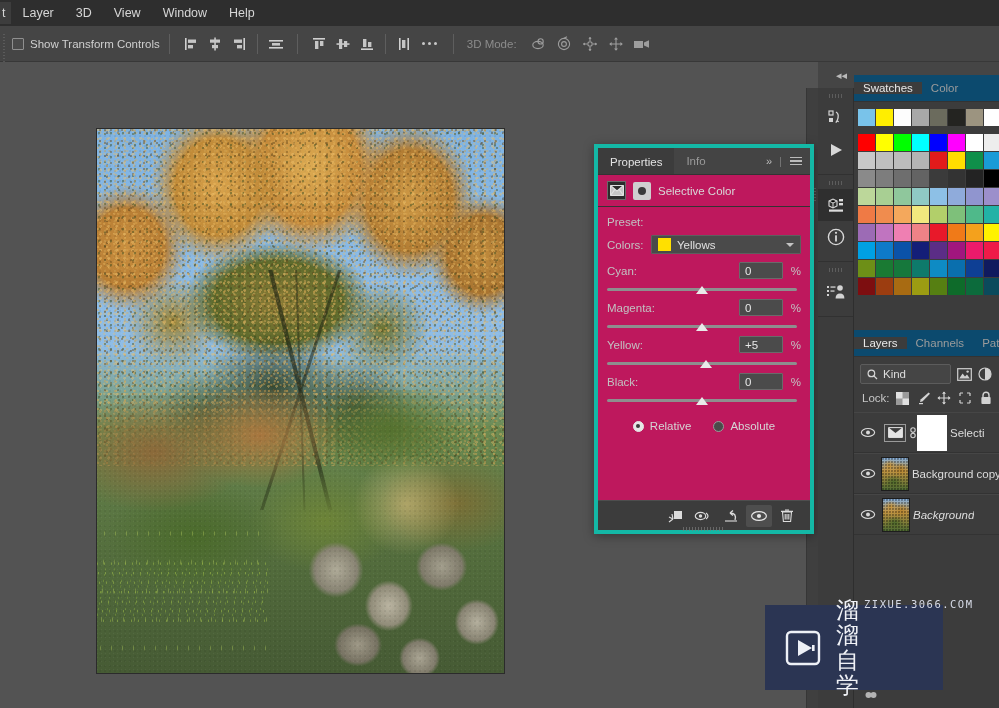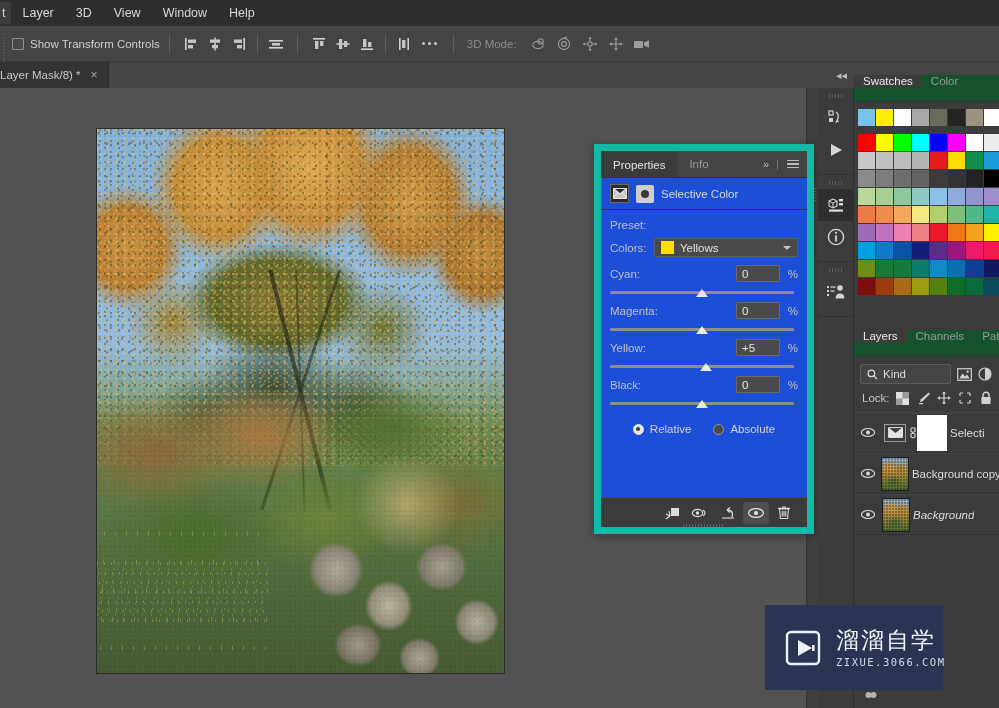--- a/index.html
+++ b/index.html
@@ -189,22 +189,22 @@
   }
   #canvas-right-edge .vgrip {
     position:absolute; left:2px; top:100px; width:7px; height:14px;
     background: repeating-linear-gradient(to bottom, #7b7b7b 0 1px, transparent 1px 3px);
     opacity:.6;
   }
 
   
   #properties {
     position:absolute; left:594px; top:144px; width:220px; height:390px;
-    background:#1d4ed8;
-    border:7px solid #14b8a6;
+    background:#be185d;
+    border:4px solid #14b8a6;
     box-shadow: 0 2px 10px rgba(0,0,0,.35);
     color:#cfcfcf; font-size:11.5px;
   }
   .p-tabs {
     height:27px; background:#444; display:flex; align-items:stretch;
     border-bottom:1px solid #333;
   }
   .p-tab {
     padding: 0 12px; display:flex; align-items:center; font-size:11.5px;
     color:#9a9a9a; cursor:default;
@@ -306,21 +306,21 @@
     opacity:.65;
   }
   .rail-btn { width:36px;height:32px; display:flex; align-items:center; justify-content:center; }
   .rail-btn.sel { background:#2f2f2f; }
 
   #rightdock {
     position:absolute; left:854px; top:75px; width:145px; height:633px;
     background:#3c3c3c;
   }
   .dock-tabs {
-    height:27px; background:#14532d; display:flex; align-items:flex-start; border-bottom:1px solid #333;
+    height:27px; background:#0c4a6e; display:flex; align-items:center; border-bottom:1px solid #333;
   }
   .dock-tab {
     padding:0 9px; display:flex; align-items:center; font-size:11.5px; color:#9b9b9b;
   }
   .dock-tab.active { background:#3c3c3c; color:#e8e8e8; }
   .sw { width:17px; height:17px; margin:0 0 0 0; border:0; display:block;}
   .sw-grid { display:grid; grid-template-columns: repeat(8, 17px); gap:1px; padding: 0 4px; }
 
   
   #layers { position:absolute; left:0; top:255px; width:145px; bottom:0; background:#3c3c3c; }
@@ -379,21 +379,21 @@
     display:flex; align-items:center; gap:10px; padding-left:10px;
   }
 
   
   #watermark {
     position:absolute; left:765px; top:605px; width:178px; height:85px;
     background:#2b3553;
     display:flex; align-items:center; gap:11px; padding-left:16px;
   }
   .wm-logo { width:44px; height:44px; position:relative; }
-  .wm-text { display:flex; flex-direction:column; gap:3px; }
+  .wm-text { display:flex; flex-direction:row; gap:3px; }
   .wm-cn { color:#f0f2f7; font-size:23px; letter-spacing:2px; line-height:25px; font-family:"DejaVu Sans", sans-serif;}
   .wm-en { color:#d6dae6; font-size:10.5px; letter-spacing:1.5px; font-family:"DejaVu Sans Mono", monospace; }
 
   
   svg { display:block; }
 </style>
 </head>
 <body>
 
 <div id="app">
@@ -511,26 +511,20 @@
         </svg>
     </div>
     <div class="mode-btn">
       <svg width="20" height="16" viewBox="0 0 20 16">
           <rect x="2" y="5" width="9" height="7" fill="#9d9d9d"></rect>
           <path d="M12 6.5 l5 -2.2 v7.4 l-5 -2.2z" fill="#9d9d9d"></path>
         </svg>
     </div>
   </div>
 
-  <div id="docbar">
-    <div id="doctab">
-      <span class="ttl">Layer Mask/8) *</span>
-      <span class="x">×</span>
-    </div>
-  </div>
 
   <div id="canvasarea">
     <div id="photo">
       <div class="sky"></div>
       <div class="canopy"></div>
       <div class="canopy-dark"></div>
       <div class="leaf-tex"></div>
       <div class="branches"></div>
       <div class="understory"></div>
       <div class="path-light"></div>

